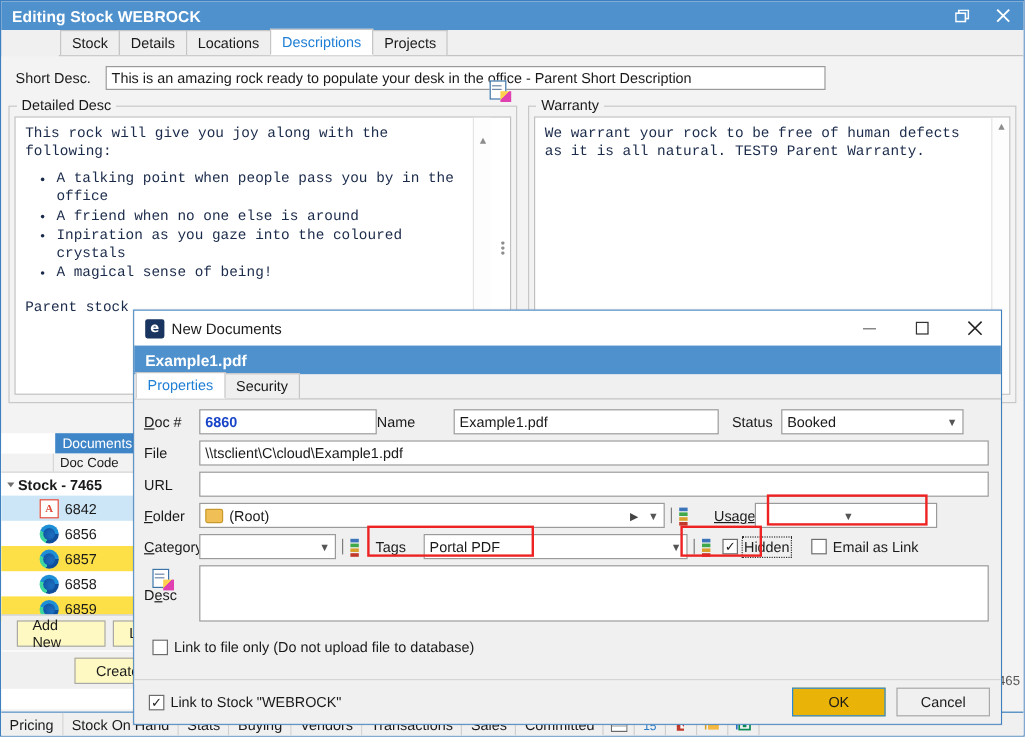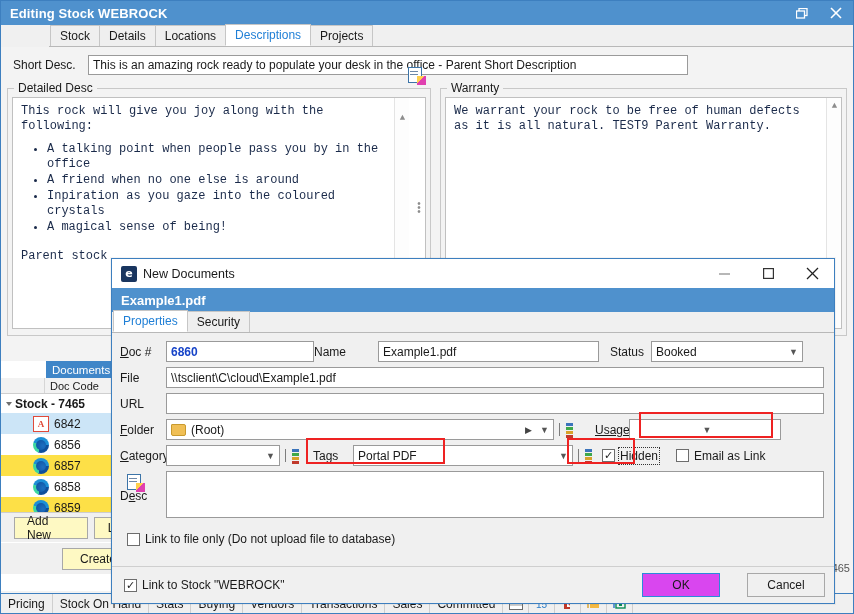--- a/index.html
+++ b/index.html
@@ -448,23 +448,23 @@
     position: absolute;
     left: 0; right: 0; bottom: 0;
     height: 36px;
     display: flex; align-items: center;
     padding: 0 9px 0 12px;
     background: #f0f0f0;
   }
   .btn-ok {
     width: 78px; height: 24px;
     border: 1px solid #2a8ada;
-    background: #d946ef;
-    display: flex; align-items: center; justify-content: center;
-    font-size: 12px; margin-right: 27px;
+    background: #eab308;
+    display: flex; align-items: center; justify-content: center;
+    font-size: 12px; margin-right: 9px;
   }
   .btn-cancel {
     width: 78px; height: 24px;
     border: 1px solid #a8a8a8;
     background: #f0f0f0;
     display: flex; align-items: center; justify-content: center;
     font-size: 12px;
   }
   .bg-num {
     position: absolute;

